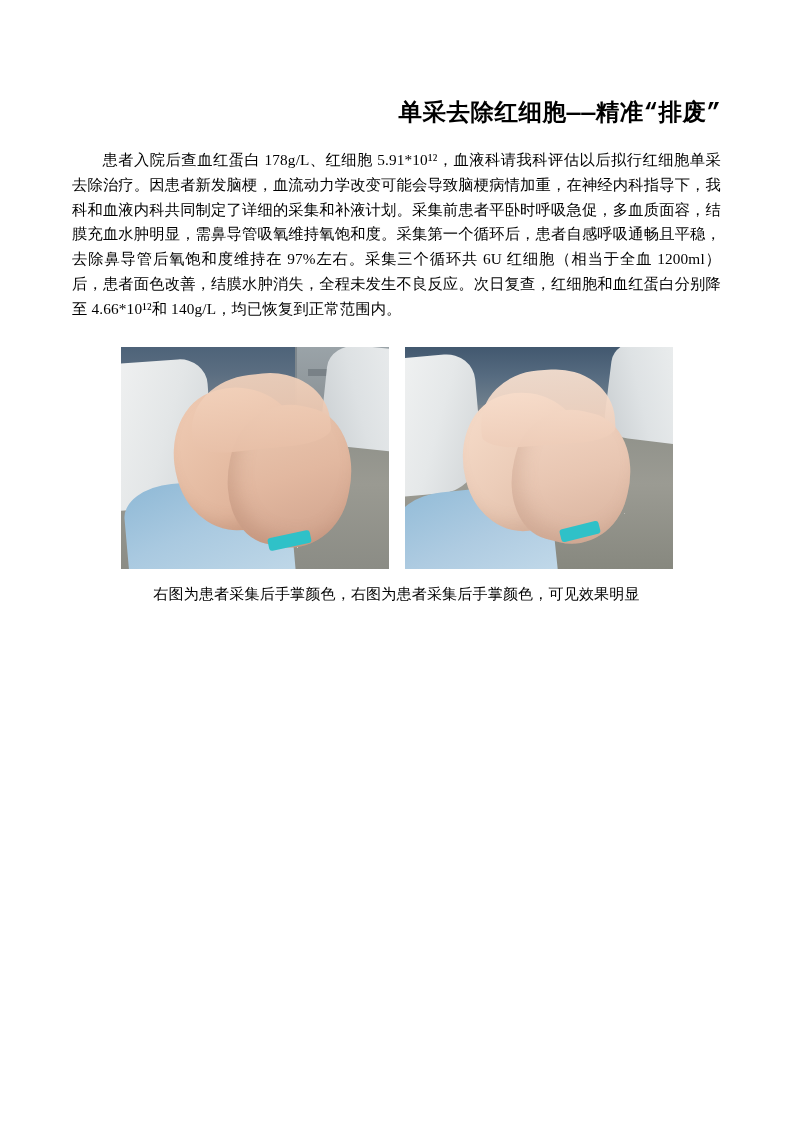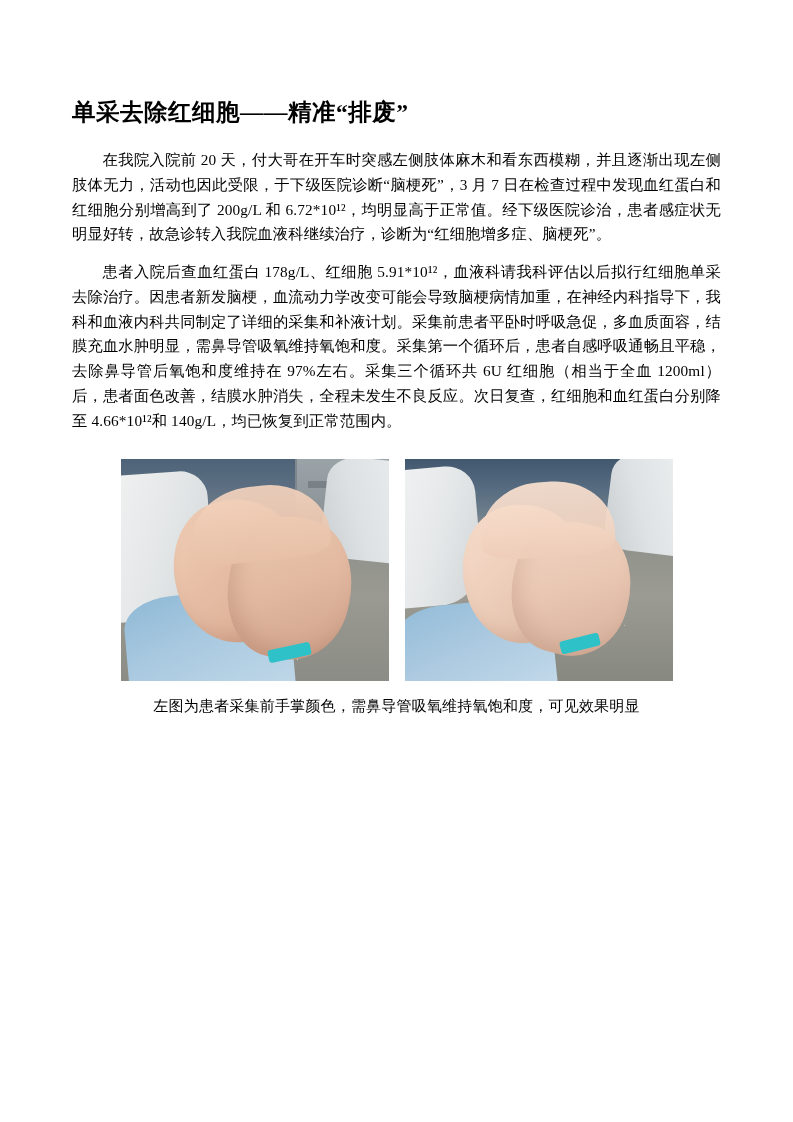--- a/index.html
+++ b/index.html
@@ -15,26 +15,26 @@
     overflow: hidden;
   }
   .page {
     position: relative;
     width: 793px;
     height: 1122px;
     box-sizing: border-box;
     padding: 78px 72px 60px 72px;
   }
   .doc-title {
-    text-align: left;
+    text-align: right;
     font-size: 23.5px;
     font-weight: bold;
     letter-spacing: 0.5px;
     margin: 18px 0 20px 0;
-    font-family: Liberation Serif, serif;
+    font-family: Liberation Mono, monospace;
   }
   .para {
     font-size: 15.3px;
     line-height: 1.62;
     text-align: justify;
     text-justify: inter-ideograph;
     text-indent: 2em;
     margin: 0 0 13px 0;
     letter-spacing: 0.15px;
   }
@@ -180,21 +180,20 @@
     letter-spacing: .2px;
   }
 </style>
 </head>
 <body>
 
 <div class="page">
 
   <h1 class="doc-title">单采去除红细胞——精准“排废”</h1>
 
-  <p class="para">在我院入院前 20 天，付大哥在开车时突感左侧肢体麻木和看东西模糊，并且逐渐出现左侧肢体无力，活动也因此受限，于下级医院诊断“脑梗死”，3 月 7 日在检查过程中发现血红蛋白和红细胞分别增高到了 200g/L 和 6.72*10¹²，均明显高于正常值。经下级医院诊治，患者感症状无明显好转，故急诊转入我院血液科继续治疗，诊断为“红细胞增多症、脑梗死”。</p>
   <p class="para">患者入院后查血红蛋白 178g/L、红细胞 5.91*10¹²，血液科请我科评估以后拟行红细胞单采去除治疗。因患者新发脑梗，血流动力学改变可能会导致脑梗病情加重，在神经内科指导下，我科和血液内科共同制定了详细的采集和补液计划。采集前患者平卧时呼吸急促，多血质面容，结膜充血水肿明显，需鼻导管吸氧维持氧饱和度。采集第一个循环后，患者自感呼吸通畅且平稳，去除鼻导管后氧饱和度维持在 97%左右。采集三个循环共 6U 红细胞（相当于全血 1200ml）后，患者面色改善，结膜水肿消失，全程未发生不良反应。次日复查，红细胞和血红蛋白分别降至 4.66*10¹²和 140g/L，均已恢复到正常范围内。</p>
 
   <div class="figure-row">
 
     <div class="photo" title="患者采集前手掌照片">
       <div class="p1-bg"></div>
       <div class="p1-wall"></div>
       <div class="p1-cabinet"></div>
       <div class="p1-floor"></div>
       <div class="p1-coat-l"></div>
@@ -214,15 +213,15 @@
       <div class="p2-coat-r"></div>
       <div class="p2-scrub"></div>
       <div class="p2-hand-a"></div>
       <div class="p2-hand-b"></div>
       <div class="p2-fingers"></div>
       <div class="p2-band"></div>
     </div>
 
   </div>
 
-  <div class="caption">左图为患者采集前手掌颜色，需鼻导管吸氧维持氧饱和度，可见效果明显</div>
+  <div class="caption">右图为患者采集后手掌颜色，右图为患者采集后手掌颜色，可见效果明显</div>
 
 </div>
 
 </body></html>

